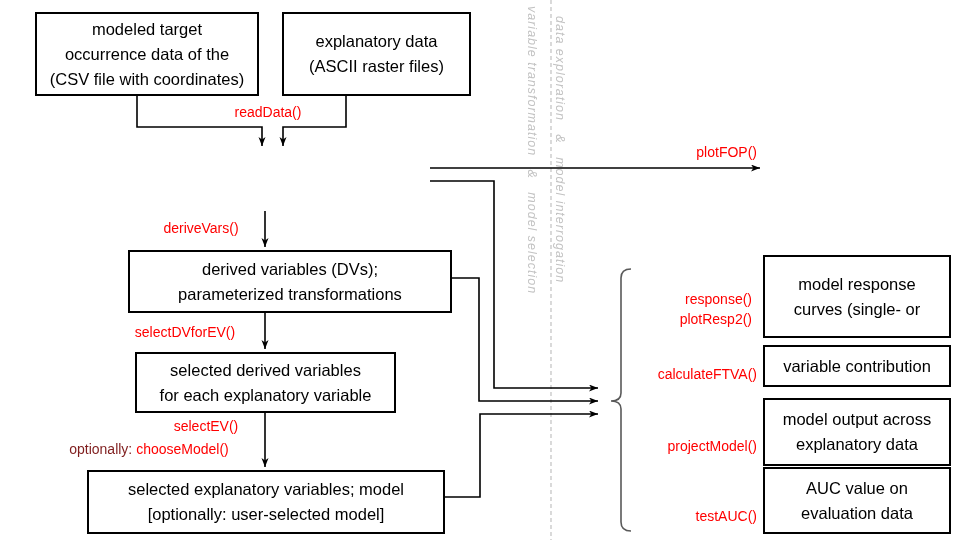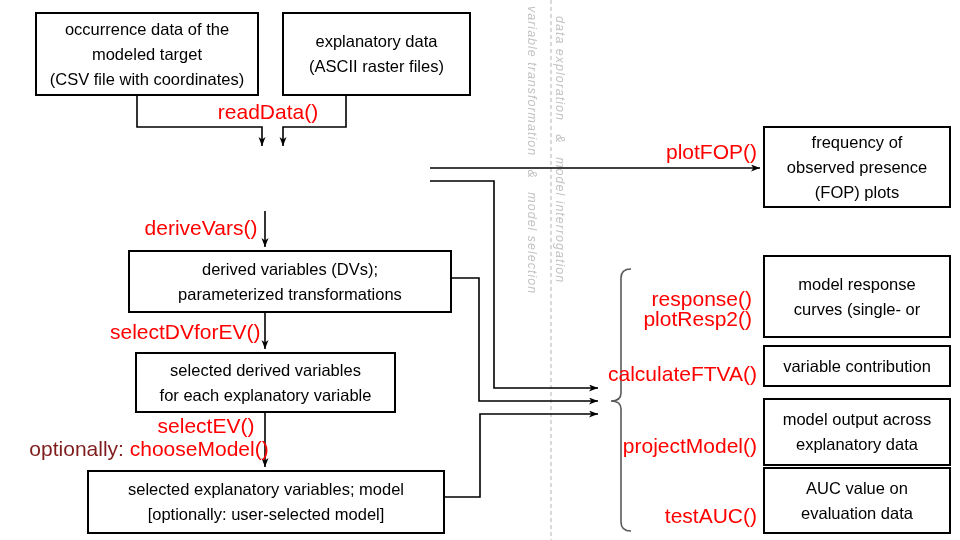--- a/index.html
+++ b/index.html
@@ -15,21 +15,21 @@
   .link{stroke:var(--line);stroke-width:1.6;fill:none;}
   .divider-line{stroke:var(--divider);stroke-width:1.3;stroke-dasharray:4 3;fill:none;}
   .brace-path{stroke:var(--brace);stroke-width:1.6;fill:none;}
   .arrowhead{fill:var(--line);}
   .box{
     position:absolute;background:#fff;border:2px solid #000;box-sizing:border-box;
     display:flex;flex-direction:column;align-items:center;justify-content:center;
     text-align:center;font-size:16.5px;line-height:25px;
   }
   .fn{
-    position:absolute;color:var(--red);font-size:21px;line-height:20px;white-space:nowrap;
+    position:absolute;color:var(--red);font-size:14px;line-height:20px;white-space:nowrap;
   }
   .fn .prefix{color:#7f1d1d;}
   .fn .red{color:var(--red);}
   .ctr{text-align:center;}
   .rgt{text-align:right;}
   .vlabel{
     position:absolute;top:2px;height:296px;writing-mode:vertical-rl;
     display:flex;align-items:center;justify-content:center;
     font-style:italic;font-size:12.5px;letter-spacing:1px;color:var(--muted);white-space:pre;
   }
@@ -52,22 +52,22 @@
     <path class="link" d="M265,313 L265,349" marker-end="url(#ar)"></path>
     <path class="link" d="M265,413 L265,467" marker-end="url(#ar)"></path>
     <path class="link" d="M430,168 L760,168" marker-end="url(#ar)"></path>
     <path class="link" d="M430,181 L494,181 L494,388 L598,388" marker-end="url(#ar)"></path>
     <path class="link" d="M404,278 L479,278 L479,401 L598,401" marker-end="url(#ar)"></path>
     <path class="link" d="M445,497 L480,497 L480,414 L598,414" marker-end="url(#ar)"></path>
     <path class="brace-path" d="M631,269 Q621,269 621,278 L621,393 Q621,401 611,401 Q621,401 621,409 L621,522 Q621,531 631,531"></path>
   </svg>
 
   <div class="box" style="left:35px;top:12px;width:224px;height:84px">
+    <div>modeled target</div>
     <div>occurrence data of the</div>
-    <div>modeled target</div>
     <div>(CSV file with coordinates)</div>
   </div>
 
   <div class="box" style="left:282px;top:12px;width:189px;height:84px">
     <div>explanatory data</div>
     <div>(ASCII raster files)</div>
   </div>
 
 
   <div class="box" style="left:128px;top:250px;width:324px;height:63px">
@@ -78,25 +78,20 @@
   <div class="box" style="left:135px;top:352px;width:261px;height:61px">
     <div>selected derived variables</div>
     <div>for each explanatory variable</div>
   </div>
 
   <div class="box" style="left:87px;top:470px;width:358px;height:64px">
     <div>selected explanatory variables; model</div>
     <div>[optionally: user-selected model]</div>
   </div>
 
-  <div class="box" style="left:763px;top:126px;width:188px;height:82px">
-    <div>frequency of</div>
-    <div>observed presence</div>
-    <div>(FOP) plots</div>
-  </div>
 
   <div class="box" style="left:763px;top:255px;width:188px;height:83px">
     <div>model response</div>
     <div>curves (single- or</div>
   </div>
 
   <div class="box" style="left:763px;top:345px;width:188px;height:42px">
     <div>variable contribution</div>
   </div>
 

